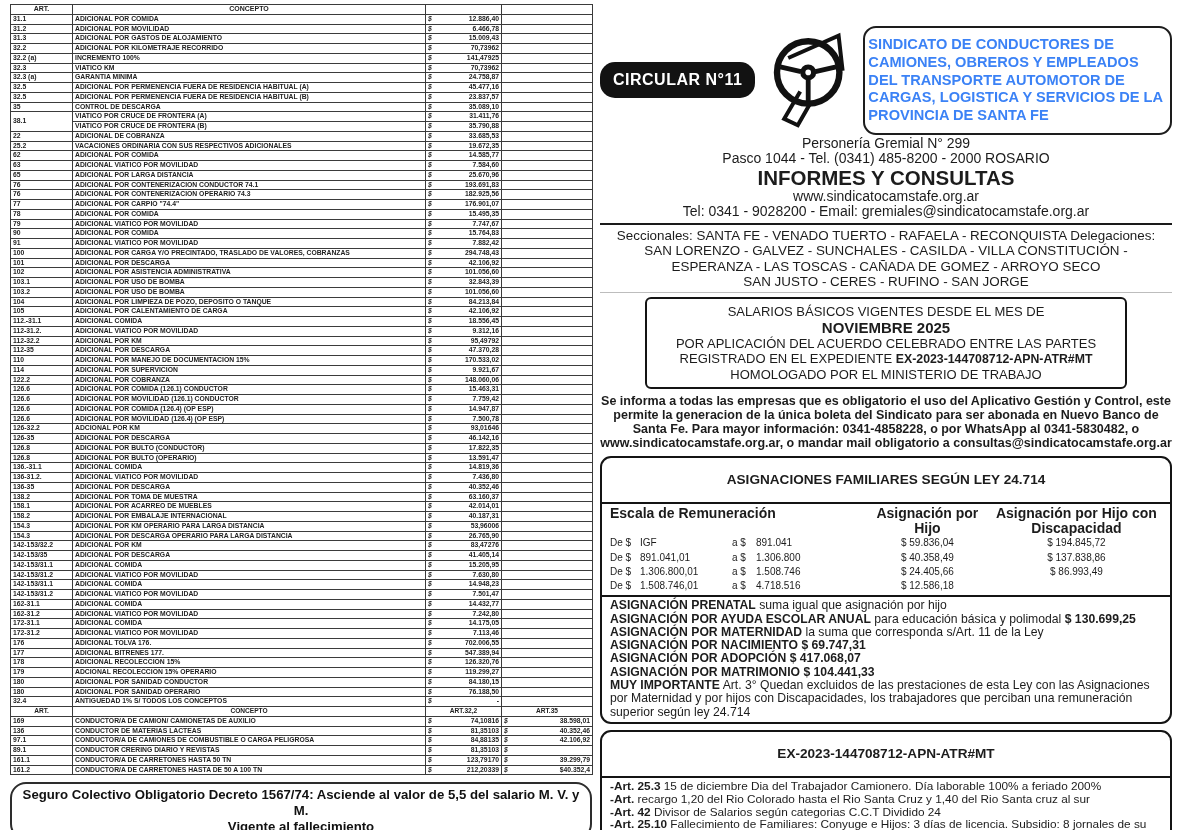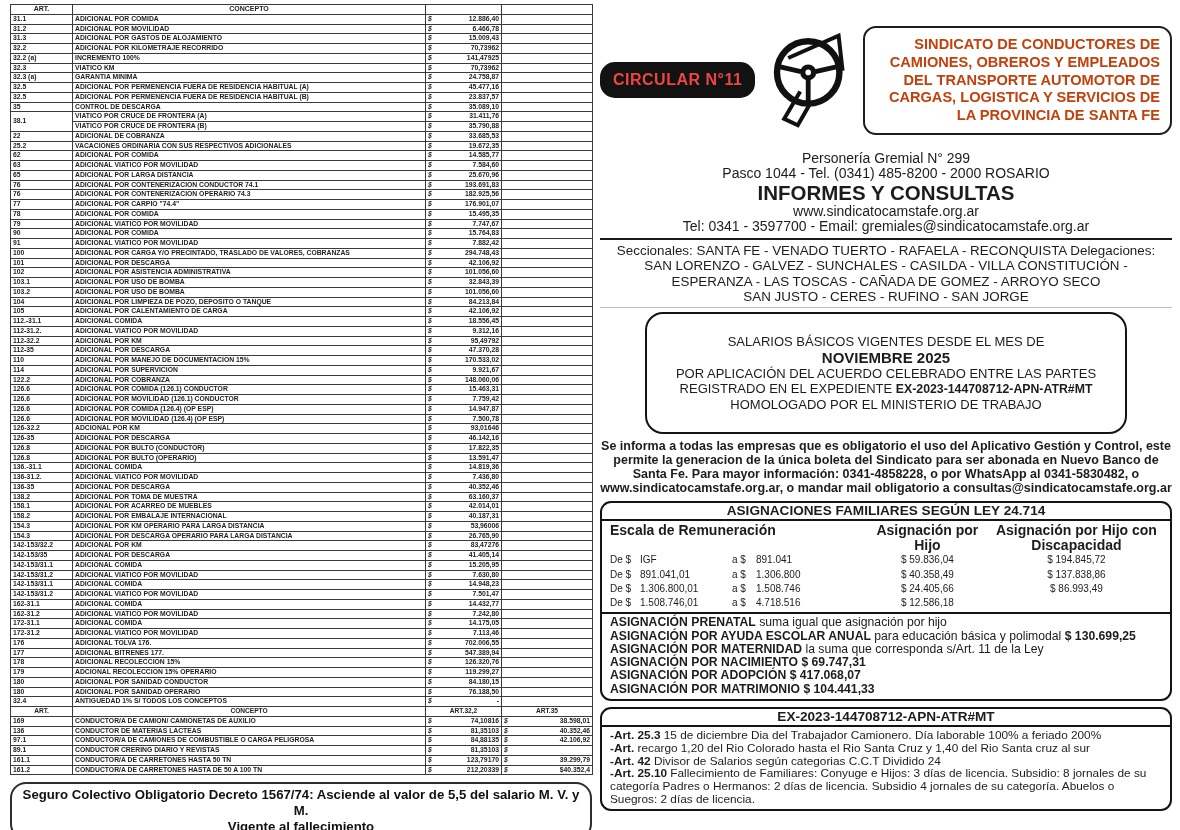--- a/index.html
+++ b/index.html
@@ -15,40 +15,40 @@
   col.c-art{width:62px}col.c-con{width:353px}col.c-val{width:76px}col.c-blank{width:91px}
   td.val .money{display:flex;justify-content:space-between;}
   td.val .money b{font-weight:bold}
   tr.mid th{font-size:6.6px;}
   .seguro-box{margin-top:7px;border:2px solid #2d2d2d;border-radius:16px;padding:3px 10px;
     text-align:center;font-weight:bold;font-size:13.2px;line-height:16px;color:#111;}
 
   
   .right-panel{position:absolute;left:600px;top:0;width:572px;}
   .rp-header{display:flex;align-items:center;gap:6px;margin-top:26px;}
-  .badge{background:#121212;color:#ef4444;font-weight:bold;font-size:16px;letter-spacing:.5px;
+  .badge{background:#121212;color:#ffffff;font-weight:bold;font-size:16px;letter-spacing:.5px;
     border-radius:15px;padding:9px 13px;white-space:nowrap;}
   .logo{flex:0 0 auto;}
-  .org-box{flex:1;border:2.5px solid #1d1d1d;border-radius:13px;padding:8px 10px;
-    text-align:right;font-weight:bold;font-size:14.6px;line-height:1.22;color:#c2410c;}
-  .contact{text-align:center;margin-top:16px;}
+  .org-box{flex:1;border:2.5px solid #1d1d1d;border-radius:13px;padding:8px 3px;
+    text-align:left;font-weight:bold;font-size:14.6px;line-height:1.22;color:#3b82f6;}
+  .contact{text-align:center;margin-top:1px;}
   .contact .ln{font-size:14px;line-height:15.5px;}
   .contact .big{font-weight:bold;font-size:20.5px;line-height:22px;}
   .hr-dark{border:none;border-top:2px solid #1a1a1a;margin:3px 0;}
   .hr-lite{border:none;border-top:1.5px solid #bdbdbd;margin:2px 0;}
   .seccionales{text-align:center;font-size:13.4px;line-height:15.4px;margin:1px 0;}
-  .sal-box{width:458px;margin:4px auto 0;border:2px solid #141414;border-radius:18px;
-    padding:20px 10px;text-align:center;}
+  .sal-box{width:458px;margin:4px auto 0;border:2px solid #141414;border-radius:6px;
+    padding:5px 10px;text-align:center;}
   .sal-box .l{font-size:13px;line-height:15px;}
   .sal-box .l2{font-weight:bold;font-size:15px;line-height:17px;}
   .sal-box .bold-ex{font-weight:bold;font-size:12.3px;}
   .aplicativo{font-weight:bold;font-size:12.5px;line-height:14.2px;text-align:center;margin:5px 0 0;}
   .round-box{border:2px solid #141414;border-radius:11px;margin-top:6px;overflow:hidden;}
   .rb-title{font-weight:bold;font-size:13.6px;line-height:16px;text-align:center;
-    border-bottom:2px solid #141414;padding:0 0;}
+    border-bottom:2px solid #141414;padding:14px 0;}
   .asig-head,.asig-row{display:grid;grid-template-columns:46% 23% 31%;padding:0 8px;}
   .asig-head{font-weight:bold;font-size:14px;line-height:15px;margin-top:2px;}
   .asig-head .h2,.asig-row .hijo{text-align:center;}
   .asig-head .h3,.asig-row .disc{text-align:center;}
   .asig-row{font-size:10px;line-height:14.2px;}
   .asig-row .esc{display:flex;}
   .asig-row .esc .de{width:30px;}
   .asig-row .esc .from{width:92px;}
   .asig-row .esc .a{width:24px;}
   .asig-divider{border-top:2px solid #141414;margin-top:2px;}
@@ -986,21 +986,21 @@
         </svg>
       </div>
       <div class="org-box">SINDICATO DE CONDUCTORES DE CAMIONES, OBREROS Y EMPLEADOS DEL TRANSPORTE AUTOMOTOR DE CARGAS, LOGISTICA Y SERVICIOS DE LA PROVINCIA DE SANTA FE</div>
     </div>
 
     <div class="contact">
       <div class="ln">Personería Gremial N° 299</div>
       <div class="ln">Pasco 1044 - Tel. (0341) 485-8200 - 2000 ROSARIO</div>
       <div class="big">INFORMES Y CONSULTAS</div>
       <div class="ln">www.sindicatocamstafe.org.ar</div>
-      <div class="ln">Tel: 0341 - 3597700 - Email: gremiales@sindicatocamstafe.org.ar</div>
+      <div class="ln">Tel: 0341 - 9028200 - Email: gremiales@sindicatocamstafe.org.ar</div>
     </div>
 
     <hr class="hr-dark">
     <div id="seccionales" class="seccionales">
         <div>Seccionales: SANTA FE - VENADO TUERTO - RAFAELA - RECONQUISTA Delegaciones:</div>
         <div>SAN LORENZO - GALVEZ - SUNCHALES - CASILDA - VILLA CONSTITUCIÓN -</div>
         <div>ESPERANZA - LAS TOSCAS - CAÑADA DE GOMEZ - ARROYO SECO</div>
         <div>SAN JUSTO - CERES - RUFINO - SAN JORGE</div>
       </div>
     <hr class="hr-lite">
@@ -1065,20 +1065,21 @@
           </div>
         </div>
       <div class="asig-divider"></div>
       <div class="asig-lines" id="asig-lines">
           <div class="al"><b>ASIGNACIÓN PRENATAL</b><span> suma igual que asignación por hijo</span></div>
           <div class="al"><b>ASIGNACIÓN POR AYUDA ESCOLAR ANUAL</b><span> para educación básica y polimodal </span><b>$ 130.699,25</b></div>
           <div class="al"><b>ASIGNACIÓN POR MATERNIDAD</b><span> la suma que corresponda s/Art. 11 de la Ley</span></div>
           <div class="al"><b>ASIGNACIÓN POR NACIMIENTO</b><span>  </span><b>$ 69.747,31</b></div>
           <div class="al"><b>ASIGNACIÓN POR ADOPCIÓN</b><span>      </span><b>$ 417.068,07</b></div>
           <div class="al"><b>ASIGNACIÓN POR MATRIMONIO</b><span> </span><b>$ 104.441,33</b></div>
+          <div class="mi"><b>MUY IMPORTANTE</b><span> Art. 3° Quedan excluidos de las prestaciones de esta Ley con las Asignaciones por Maternidad y por hijos con Discapacidades, los trabajadores que perciban una remuneración superior según ley 24.714</span></div>
         </div>
     </div>
 
     <div class="round-box">
       <div class="rb-title">EX-2023-144708712-APN-ATR#MT</div>
       <div class="ex-lines" id="ex-lines">
           <div class="xl"><b>-Art. 25.3</b><span> 15 de diciembre Dia del Trabajador Camionero. Día laborable 100% a feriado 200%</span></div>
           <div class="xl"><b>-Art.</b><span> recargo 1,20 del Rio Colorado hasta el Rio Santa Cruz y 1,40 del Rio Santa cruz al sur</span></div>
           <div class="xl"><b>-Art. 42</b><span> Divisor de Salarios según categorias C.C.T Dividido 24</span></div>
           <div class="xl"><b>-Art. 25.10</b><span> Fallecimiento de Familiares: Conyuge e Hijos: 3 días de licencia. Subsidio: 8 jornales de su categoría Padres o Hermanos: 2 días de licencia. Subsidio 4 jornales de su categoría. Abuelos o Suegros: 2 días de licencia.</span></div>

